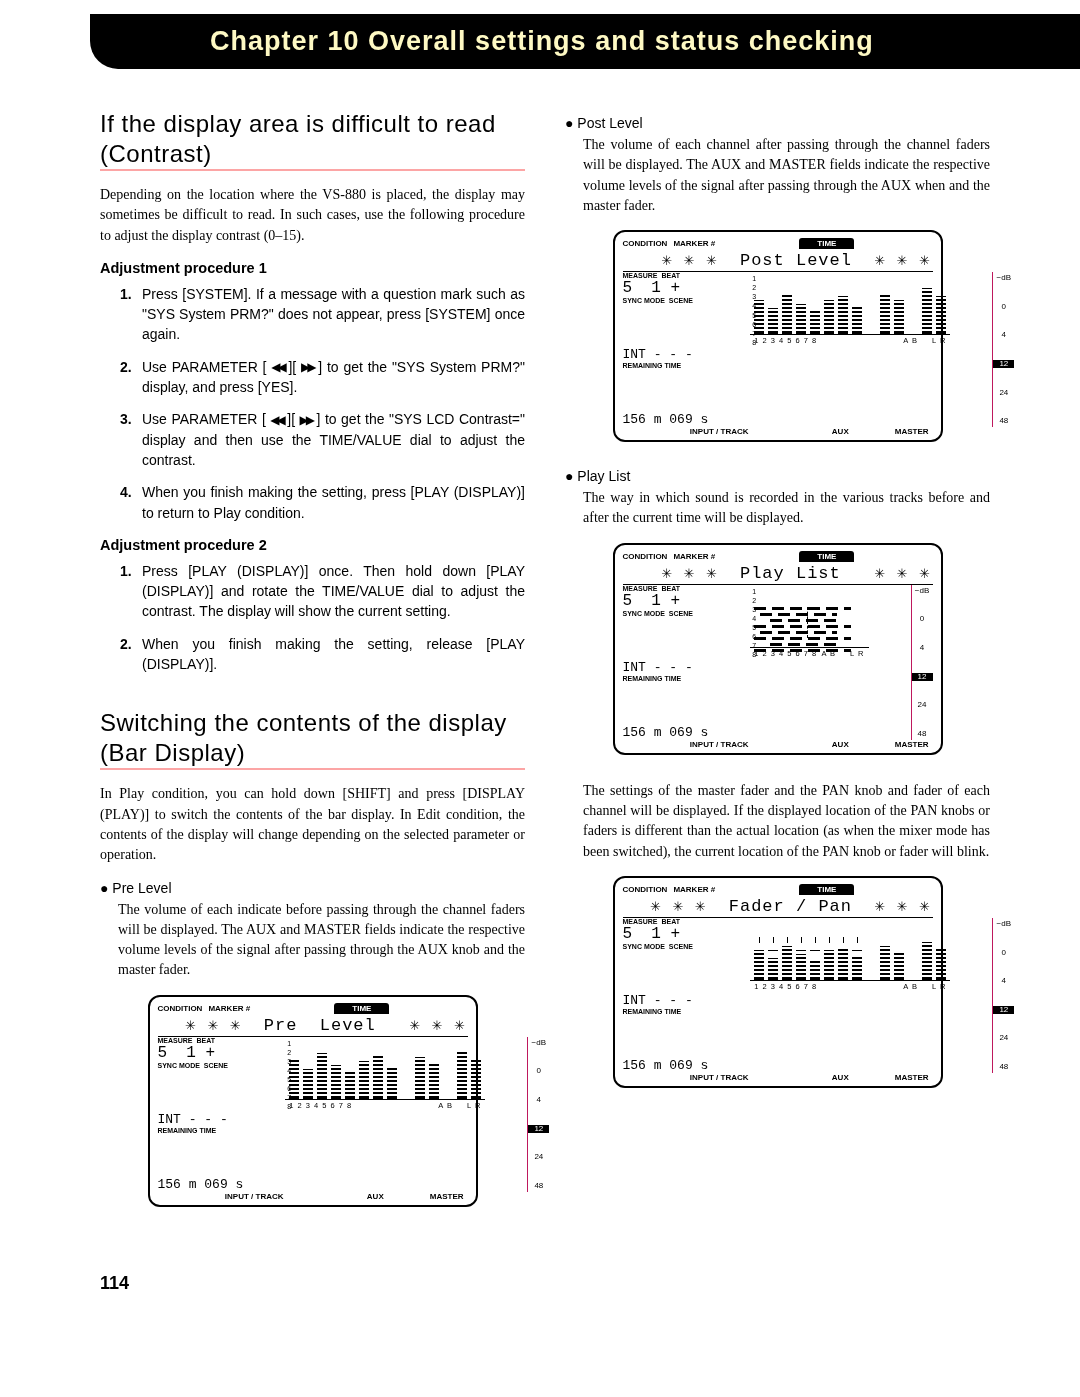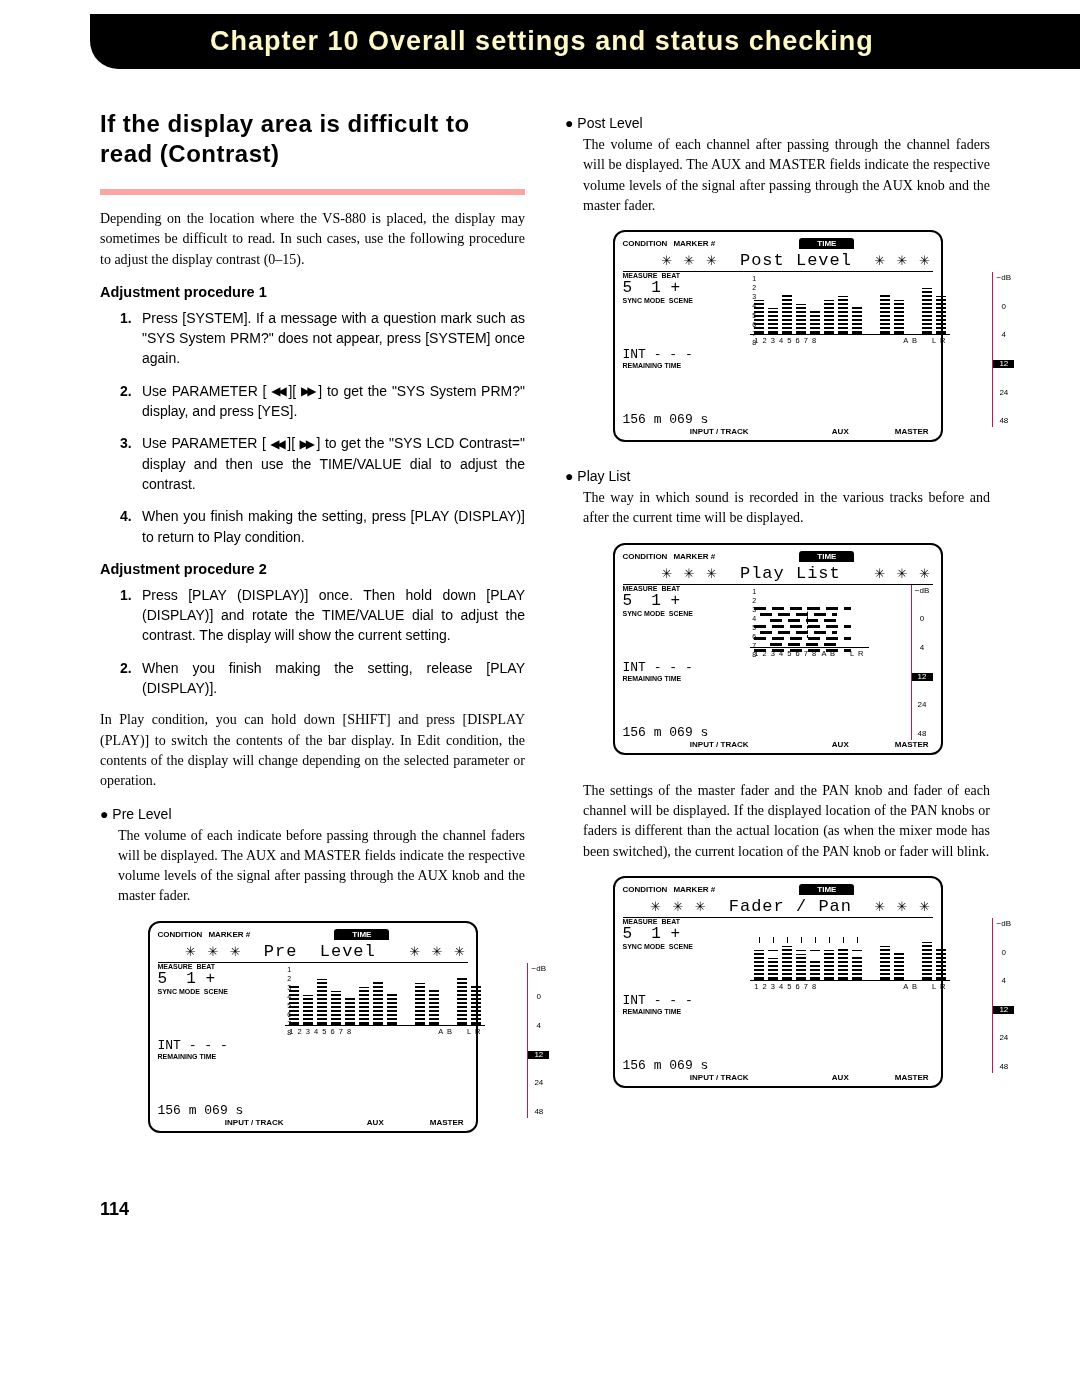--- a/index.html
+++ b/index.html
@@ -23,26 +23,26 @@
     margin: 14px 0 40px 90px;
   }
   .page-body {
     display: flex;
     gap: 40px;
     padding: 0 90px 0 100px;
   }
   .col { flex: 1 1 0; min-width: 0; }
   h2.section-title {
     font-family: Arial, Helvetica, sans-serif;
-    font-weight: bold;
+    font-weight: normal;
     font-size: 24px;
     letter-spacing: 0.5px;
     line-height: 1.25;
-    border-bottom: 6px solid #fca5a5;
-    padding-bottom: 20px;
+    border-bottom: 2px solid #fca5a5;
+    padding-bottom: 0;
     margin-bottom: 14px;
   }
   p.body-text {
     font-size: 14px;
     line-height: 1.45;
     text-align: justify;
     margin-bottom: 14px;
   }
   .proc-heading {
     font-family: Arial, Helvetica, sans-serif;
@@ -236,20 +236,21 @@
       </li>
       <li>When you finish making the setting, press [PLAY (DISPLAY)] to return to Play condition.</li>
     </ol>
 
     <div class="proc-heading">Adjustment procedure 2</div>
     <ol class="proc">
       <li>Press [PLAY (DISPLAY)] once. Then hold down [PLAY (DISPLAY)] and rotate the TIME/VALUE dial to adjust the contrast. The display will show the current setting.</li>
       <li>When you finish making the setting, release [PLAY (DISPLAY)].</li>
     </ol>
 
+    <h2 class="section-title" style="margin-top:34px">Switching the contents of the display (Bar Display)</h2>
     <p class="body-text">In Play condition, you can hold down [SHIFT] and press [DISPLAY (PLAY)] to switch the contents of the bar display. In Edit condition, the contents of the display will change depending on the selected parameter or operation.</p>
 
     <div class="bullet-item">Pre Level</div>
     <p class="indent-para">The volume of each indicate before passing through the channel faders will be displayed. The AUX and MASTER fields indicate the respective volume levels of the signal after passing through the AUX knob and the master fader.</p>
 
     <div class="lcd-wrap">
       <div class="lcd-toprow">
         <span>CONDITION</span>
         <span>MARKER #</span>
         <span class="spacer"></span>
@@ -324,21 +325,21 @@
         <span style="width:6px"></span>
         <span>MASTER</span>
       </div>
     </div>
 
   </div>
 
   <div class="col">
 
     <div class="bullet-item">Post Level</div>
-    <p class="indent-para">The volume of each channel after passing through the channel faders will be displayed. The AUX and MASTER fields indicate the respective volume levels of the signal after passing through the AUX knob and the master fader.</p>
+    <p class="indent-para">The volume of each channel after passing through the channel faders will be displayed. The AUX and MASTER fields indicate the respective volume levels of the signal after passing through the AUX when and the master fader.</p>
 
     <div class="lcd-wrap">
       <div class="lcd-toprow">
         <span>CONDITION</span>
         <span>MARKER #</span>
         <span class="spacer"></span>
         <span class="time-tab">TIME</span>
         <span class="spacer"></span>
       </div>
       <div class="lcd-titleline"><span>✳ ✳ ✳</span>  <span>Post Level</span>  <span>✳ ✳ ✳</span></div>

